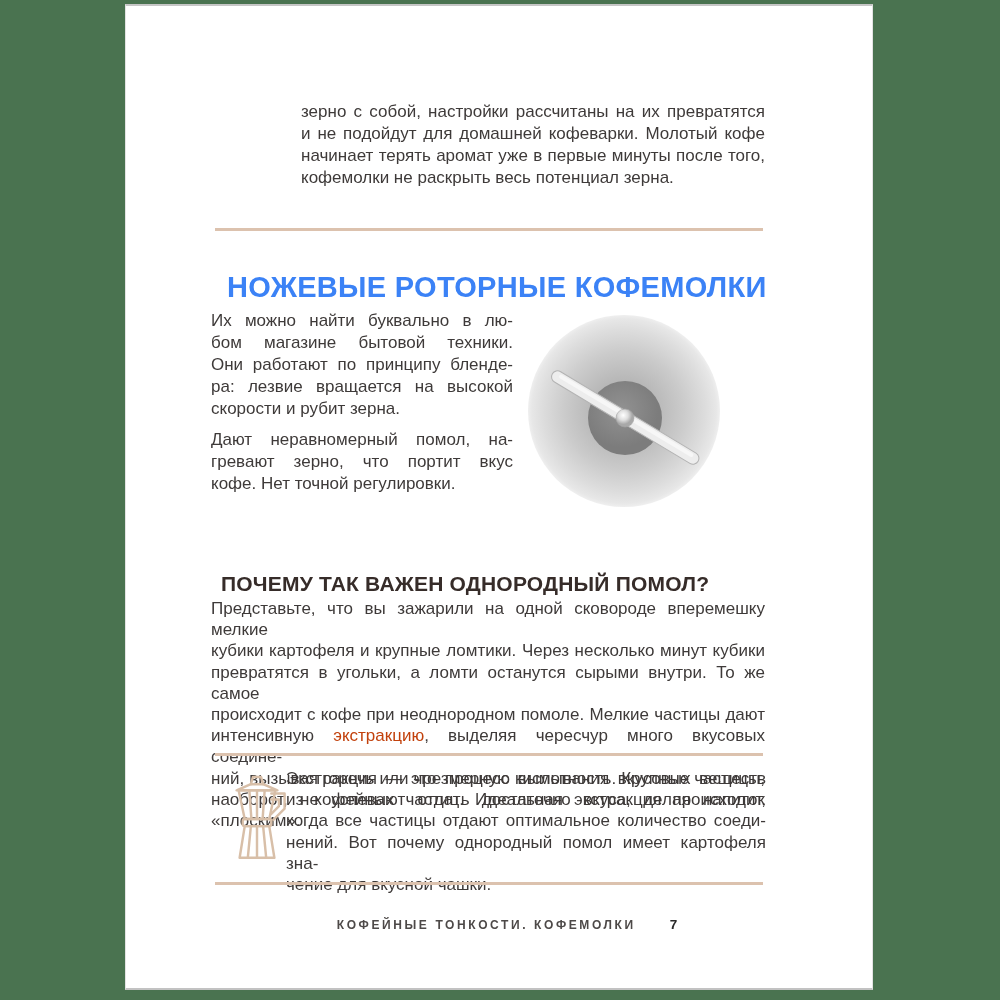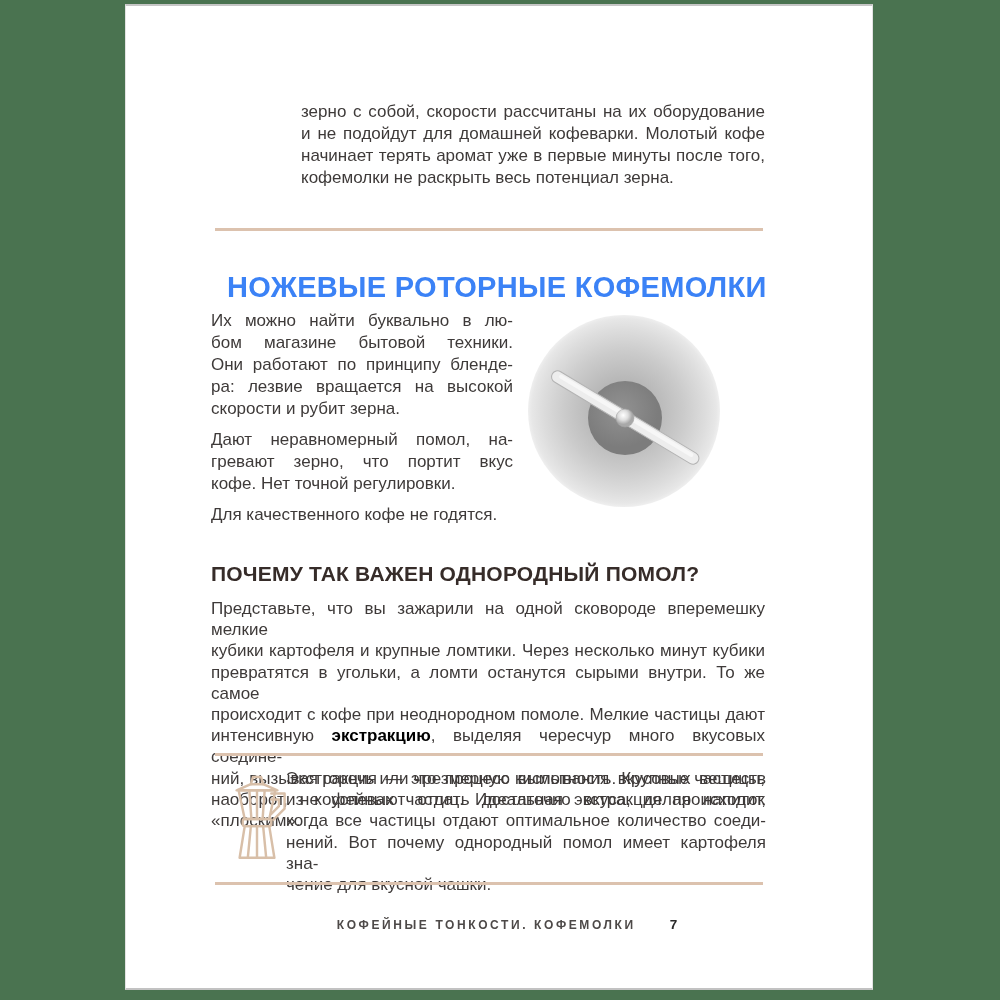--- a/index.html
+++ b/index.html
@@ -31,47 +31,47 @@
   .divider{height:3px;background:#dcc2ae;}
   .div1{left:89px;top:222px;width:548px;}
   .div2{left:89px;top:747px;width:548px;}
   .div3{left:89px;top:876px;width:548px;}
   h1.s1{
     left:85px;top:249px;width:600px;margin:16px;
     font-size:29px;font-weight:700;color:#3b82f6;
     letter-spacing:0.3px;
   }
   h2.s2{
-    left:85px;top:556px;width:600px;margin:0;
+    left:85px;top:556px;width:600px;margin:10px;
     font-size:21px;font-weight:700;color:#362c29;
     letter-spacing:0.2px;
   }
   .leftcol{left:85px;top:304px;width:302px;}
   .leftcol .para{margin:0 0 9px 0;}
   .grinder{left:401px;top:308px;width:194px;height:194px;}
   .mainpara{left:85px;top:592px;width:554px;}
   .callout-text{left:160px;top:762px;width:480px;}
   .moka{left:100px;top:768px;width:62px;height:94px;}
   .footer{
     left:85px;top:911px;width:592px;
     display:flex;justify-content:center;align-items:baseline;gap:34px;
   }
   .running{
     font-size:12px;letter-spacing:2.6px;color:#4d4948;font-weight:700;
   }
   .pagenum{font-size:13.5px;font-weight:700;color:#2a2a2a;}
-  b.term{font-weight:700;color:#000000;}
+  b.term{font-weight:400;color:#c2410c;}
 </style>
 </head>
 <body>
 
 <div class="page">
 
   <div class="abs intro bodytext lh22">
-    <div class="jl">зерно с собой, скорости рассчитаны на их оборудование</div>
+    <div class="jl">зерно с собой, настройки рассчитаны на их превратятся</div>
     <div class="jl">и не подойдут для домашней кофеварки. Молотый кофе</div>
     <div class="jl">начинает терять аромат уже в первые минуты после того,</div>
     <div class="ll">кофемолки не раскрыть весь потенциал зерна.</div>
   </div>
 
   <div class="abs divider div1"></div>
 
   <h1 class="abs s1">НОЖЕВЫЕ РОТОРНЫЕ КОФЕМОЛКИ</h1>
 
   <div class="abs leftcol bodytext lh22">
@@ -79,23 +79,20 @@
       <div class="jl">Их можно найти буквально в лю-</div>
       <div class="jl">бом магазине бытовой техники.</div>
       <div class="jl">Они работают по принципу бленде-</div>
       <div class="jl">ра: лезвие вращается на высокой</div>
       <div class="ll">скорости и рубит зерна.</div>
     </div>
     <div class="para">
       <div class="jl">Дают неравномерный помол, на-</div>
       <div class="jl">гревают зерно, что портит вкус</div>
       <div class="ll">кофе. Нет точной регулировки.</div>
-    </div>
-    <div class="para">
-      <div class="ll">Для качественного кофе не годятся.</div>
     </div>
   </div>
 
   <svg class="abs grinder" viewBox="0 0 194 194">
     <defs>
       <radialGradient id="bowlG" cx="50%" cy="50%">
         <stop offset="0%" stop-color="#aeaeae"></stop>
         <stop offset="32%" stop-color="#b7b7b7"></stop>
         <stop offset="62%" stop-color="#cbcbcb"></stop>
         <stop offset="85%" stop-color="#dddddd"></stop>

